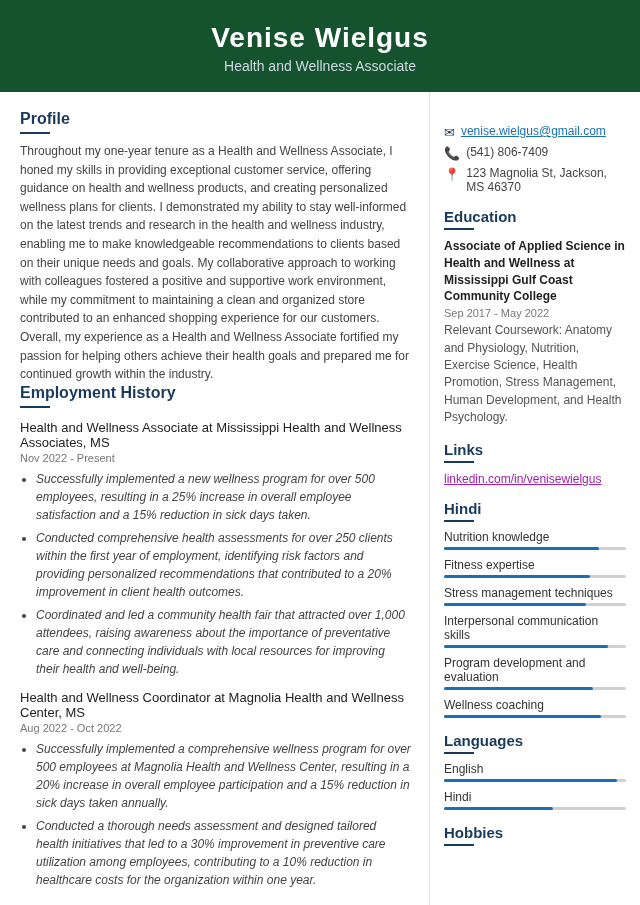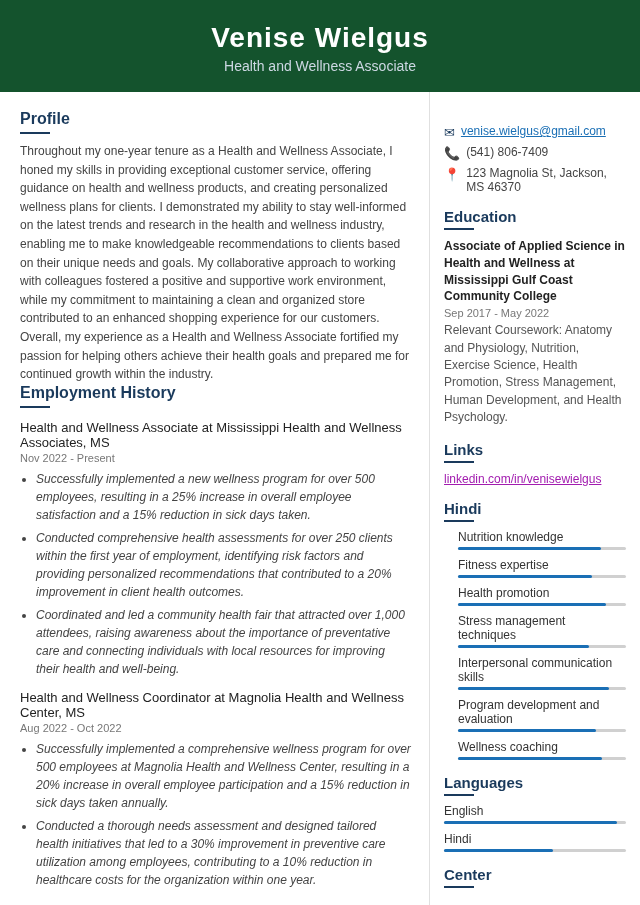--- a/index.html
+++ b/index.html
@@ -119,21 +119,20 @@
       line-height: 1.45;
     }
     .links-link {
       color: #a21caf;
       text-decoration: underline;
       font-size: 12px;
       text-align: center;
     }
     .skill-item {
       margin-bottom: 8px;
-      margin-left: 14px;
     }
     .skill-name {
       font-size: 12px;
       color: #333;
       margin-bottom: 3px;
     }
     .skill-bar-bg {
       height: 3px;
       background: #d0d0d0;
       border-radius: 2px;
@@ -252,26 +251,20 @@
           <div class="skill-bar-fill" style="width:85%"></div>
         </div>
     </div>
     <div class="skill-item">
       <div class="skill-name">Fitness expertise</div>
       <div class="skill-bar-bg">
           <div class="skill-bar-fill" style="width:80%"></div>
         </div>
     </div>
     <div class="skill-item">
-      <div class="skill-name">Health promotion</div>
-      <div class="skill-bar-bg">
-          <div class="skill-bar-fill" style="width:88%"></div>
-        </div>
-    </div>
-    <div class="skill-item">
       <div class="skill-name">Stress management techniques</div>
       <div class="skill-bar-bg">
           <div class="skill-bar-fill" style="width:78%"></div>
         </div>
     </div>
     <div class="skill-item">
       <div class="skill-name">Interpersonal communication skills</div>
       <div class="skill-bar-bg">
           <div class="skill-bar-fill" style="width:90%"></div>
         </div>
@@ -300,17 +293,17 @@
         </div>
     </div>
     <div class="lang-item">
       <div class="lang-name">Hindi</div>
       <div class="skill-bar-bg">
           <div class="skill-bar-fill" style="width:60%"></div>
         </div>
     </div>
 
     
-    <div class="right-section-title hobbies-section">Center</div>
+    <div class="right-section-title hobbies-section">Hobbies</div>
     <div class="right-section-divider"></div>
 
   </div>
 </div>
 
 </body></html>

